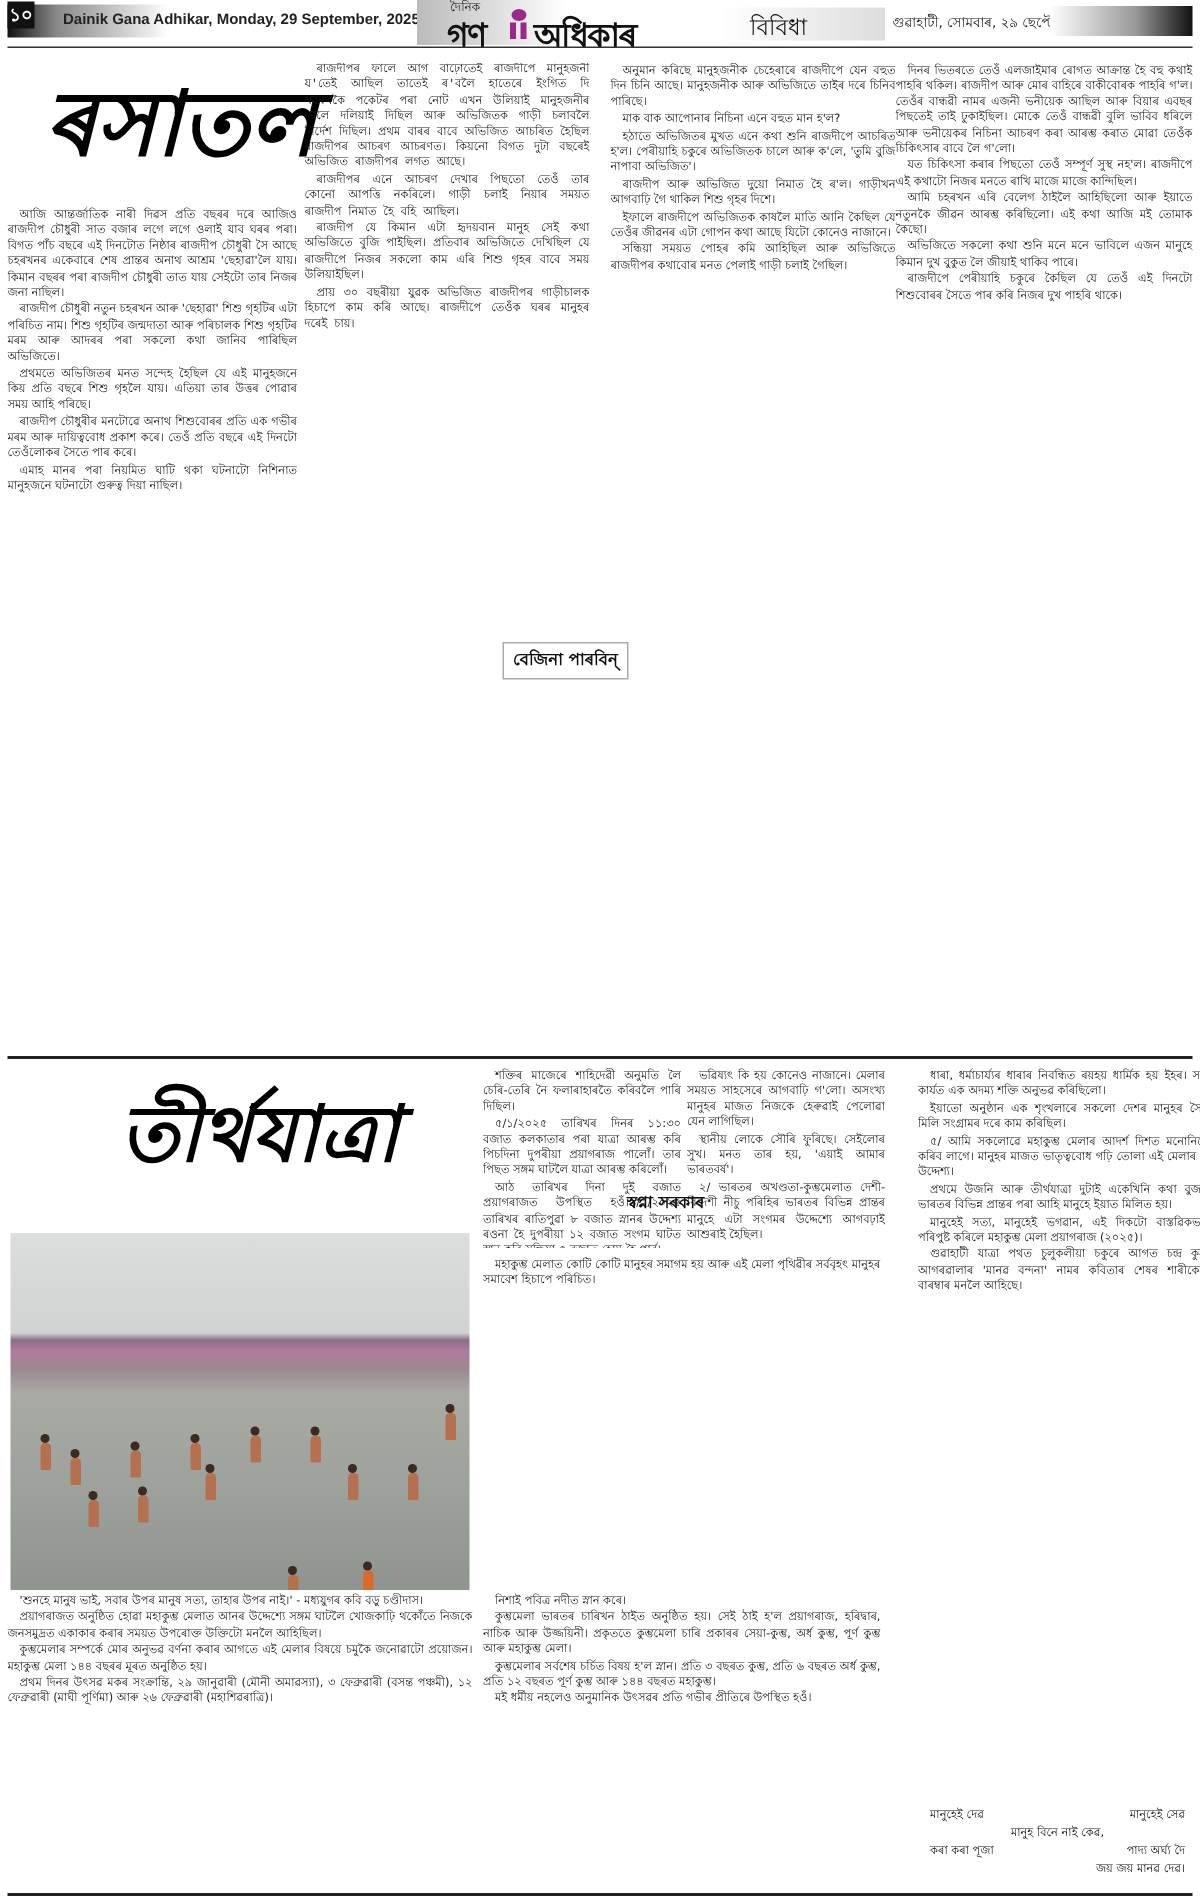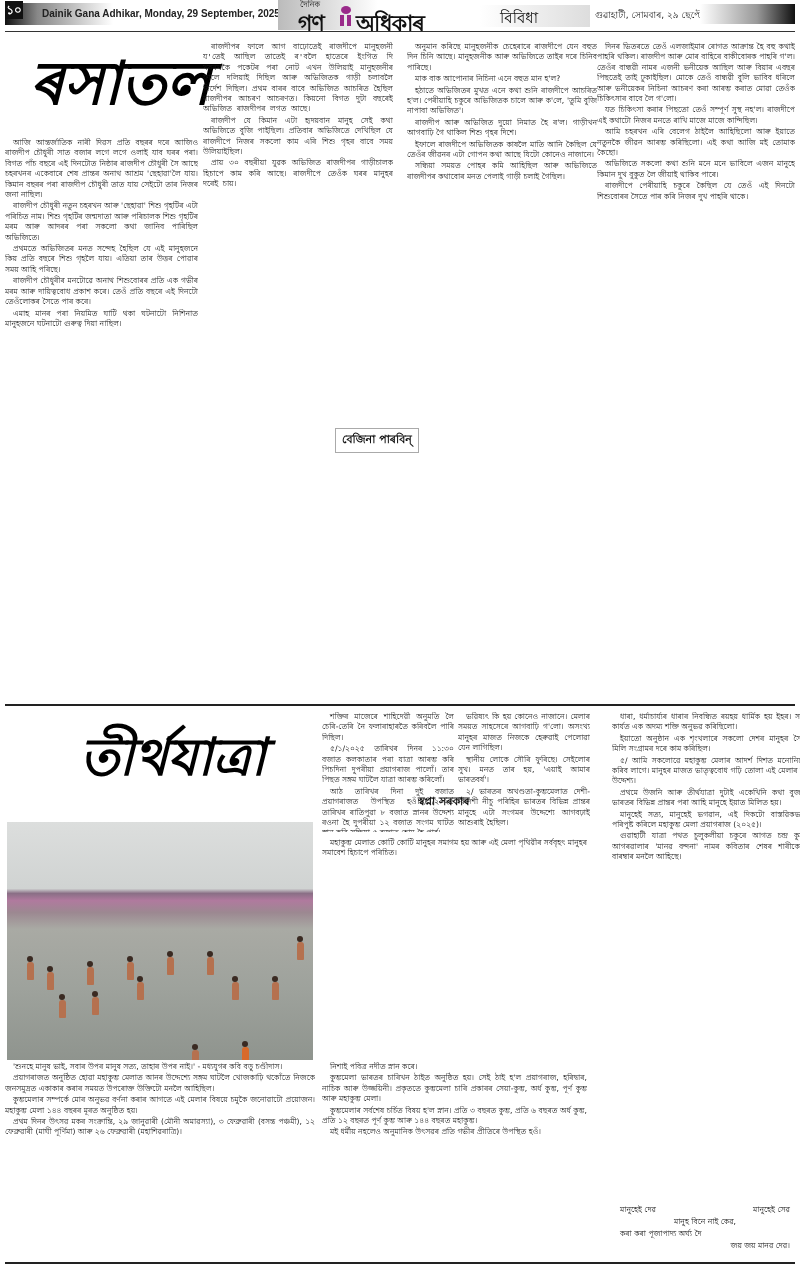--- a/index.html
+++ b/index.html
@@ -61,20 +61,21 @@
 <div class="col" style="left:5px;top:138px;width:193px;height:560px;">
   <p>আজি আন্তৰ্জাতিক নাৰী দিৱস প্ৰতি বছৰৰ দৰে আজিও ৰাজদীপ চৌধুৰী সাত বজাৰ লগে লগে ওলাই যাব ঘৰৰ পৰা। বিগত পাঁচ বছৰে এই দিনটোত নিষ্ঠাৰ ৰাজদীপ চৌধুৰী সৈ আছে চহৰখনৰ একেবাৰে শেষ প্ৰান্তৰ অনাথ আশ্ৰম 'ছেহাৱা'লৈ যায়। কিমান বছৰৰ পৰা ৰাজদীপ চৌধুৰী তাত যায় সেইটো তাৰ নিজৰ জনা নাছিল।</p>
   <p>ৰাজদীপ চৌধুৰী নতুন চহৰখন আৰু 'ছেহাৱা' শিশু গৃহটিৰ এটা পৰিচিত নাম। শিশু গৃহটিৰ জন্মদাতা আৰু পৰিচালক শিশু গৃহটিৰ মৰম আৰু আদৰৰ পৰা সকলো কথা জানিব পাৰিছিল অভিজিতে।</p>
   <p>প্ৰথমতে অভিজিতৰ মনত সন্দেহ হৈছিল যে এই মানুহজনে কিয় প্ৰতি বছৰে শিশু গৃহলৈ যায়। এতিয়া তাৰ উত্তৰ পোৱাৰ সময় আহি পৰিছে।</p>
   <p>ৰাজদীপ চৌধুৰীৰ মনটোৱে অনাথ শিশুবোৰৰ প্ৰতি এক গভীৰ মৰম আৰু দায়িত্ববোধ প্ৰকাশ কৰে। তেওঁ প্ৰতি বছৰে এই দিনটো তেওঁলোকৰ সৈতে পাৰ কৰে।</p>
   <p>এমাহ মানৰ পৰা নিয়মিত ঘাটি থকা ঘটনাটো নিশিনাত মানুহজনে ঘটনাটো গুৰুত্ব দিয়া নাছিল।</p>
 </div>
 
 <div class="col" style="left:203px;top:42px;width:190px;height:656px;font-family:Liberation Mono, monospace;">
   <p>ৰাজদীপৰ ফালে আগ বাঢ়োতেই ৰাজদীপে মানুহজনী য'তেই আছিল তাতেই ৰ'বলৈ হাতেৰে ইংগিত দি খবৰখকৈ পকেটৰ পৰা নোট এখন উলিয়াই মানুহজনীৰ ফালে দলিয়াই দিছিল আৰু অভিজিতক গাড়ী চলাবলৈ নিৰ্দেশ দিছিল। প্ৰথম বাৰৰ বাবে অভিজিত আচৰিত হৈছিল ৰাজদীপৰ আচৰণ আচৰণত। কিয়নো বিগত দুটা বছৰেই অভিজিত ৰাজদীপৰ লগত আছে।</p>
+  <p>ৰাজদীপৰ এনে আচৰণ দেখাৰ পিছতো তেওঁ তাৰ কোনো আপত্তি নকৰিলে। গাড়ী চলাই নিয়াৰ সময়ত ৰাজদীপ নিমাত হৈ বহি আছিল।</p>
   <p>ৰাজদীপ যে কিমান এটা হৃদয়বান মানুহ সেই কথা অভিজিতে বুজি পাইছিল। প্ৰতিবাৰ অভিজিতে দেখিছিল যে ৰাজদীপে নিজৰ সকলো কাম এৰি শিশু গৃহৰ বাবে সময় উলিয়াইছিল।</p>
   <p>প্ৰায় ৩০ বছৰীয়া যুৱক অভিজিত ৰাজদীপৰ গাড়ীচালক হিচাপে কাম কৰি আছে। ৰাজদীপে তেওঁক ঘৰৰ মানুহৰ দৰেই চায়।</p>
 </div>
 
 <div class="col" style="left:384px;top:42px;width:190px;height:656px;margin-left:23px;">
   <p>অনুমান কৰিছে মানুহজনীক চেহেৰাৰে ৰাজদীপে যেন বহুত দিন চিনি আছে। মানুহজনীক আৰু অভিজিতে তাইৰ দৰে চিনিব পাৰিছে।</p>
   <p>মাক বাক আপোনাৰ নিচিনা এনে বহুত মান হ'ল?</p>
   <p>হঠাতে অভিজিতৰ মুখত এনে কথা শুনি ৰাজদীপে আচৰিত হ'ল। পেৰীয়াহি চকুৰে অভিজিতক চালে আৰু ক'লে, 'তুমি বুজি নাপাবা অভিজিত'।</p>
   <p>ৰাজদীপ আৰু অভিজিত দুয়ো নিমাত হৈ ৰ'ল। গাড়ীখন আগবাঢ়ি গৈ থাকিল শিশু গৃহৰ দিশে।</p>
   <p>ইফালে ৰাজদীপে অভিজিতক কাষলৈ মাতি আনি কৈছিল যে তেওঁৰ জীৱনৰ এটা গোপন কথা আছে যিটো কোনেও নাজানে।</p>
@@ -166,20 +167,20 @@
   <p>মানুহেই সত্য, মানুহেই ভগৱান, এই দিকটো বাস্তৱিকভাৱে পৰিপুষ্ট কৰিলে মহাকুম্ভ মেলা প্ৰয়াগৰাজ (২০২৫)।</p>
   <p>গুৱাহাটী যাত্ৰা পথত চুলুকলীয়া চকুৰে আগত চন্দ্ৰ কুমাৰ আগৰৱালাৰ 'মানৱ বন্দনা' নামৰ কবিতাৰ শেষৰ শাৰীকেইটা বাৰম্বাৰ মনলৈ আহিছে।</p>
 </div>
 
 <div class="poem" style="left:620px;top:1204px;width:170px;">
   <div style="display:flex;justify-content:space-between">
       <span>মানুহেই দেৱ</span>
       <span>মানুহেই সেৱ</span>
     </div>
   <div style="text-align:center"><span>মানুহ বিনে নাই কেৱ,</span></div>
-  <div style="display:flex;justify-content:flex-start">
+  <div style="display:flex;justify-content:space-between">
       <span>কৰা কৰা পূজা</span>
       <span>পাদ্য অৰ্ঘ্য দৈ</span>
     </div>
   <div style="text-align:right"><span>জয় জয় মানৱ দেৱ।</span></div>
 </div>
 
 <div class="rule" style="top:1262px;height:2px;background:#222"></div>
 
 </body></html>

